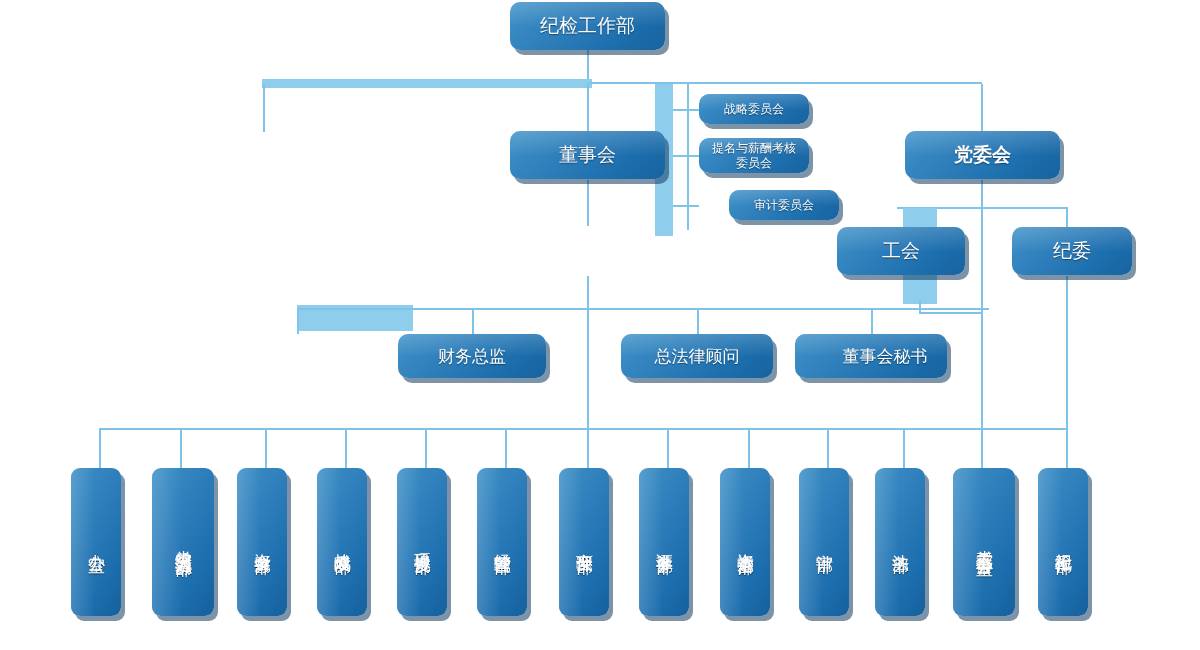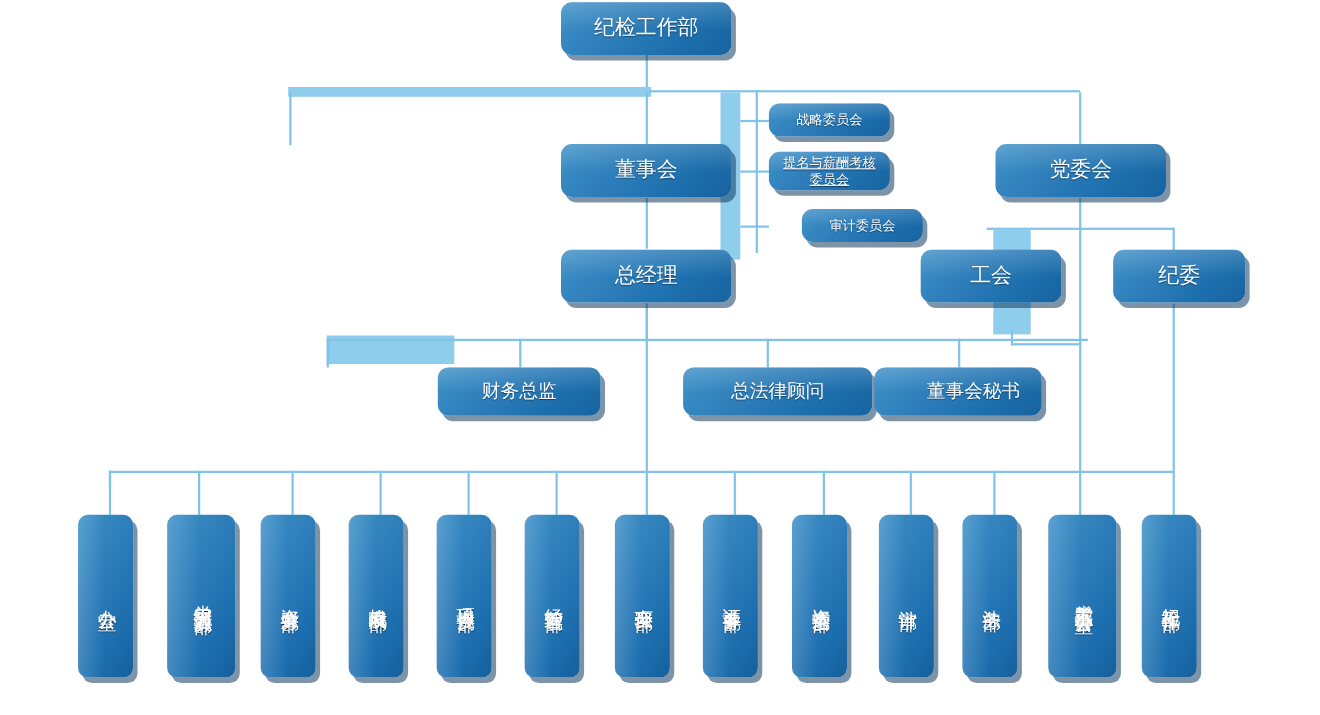--- a/index.html
+++ b/index.html
@@ -132,55 +132,52 @@
 
   <div class="node big" style="left:510px;top:2px;width:155px;height:48px;">
     <span class="lbl">纪检工作部</span>
   </div>
 
 
   <div class="node big" style="left:510px;top:131px;width:155px;height:48px;">
     <span class="lbl">董事会</span>
   </div>
 
-  <div class="node big" style="left:905px;top:131px;width:155px;height:48px;">
+  <div class="node big" style="left:905px;top:131px;width:155px;height:48px;font-weight:bold;">
     <span class="lbl">党委会</span>
   </div>
 
   <div class="node small" style="left:699px;top:94px;width:110px;height:30px;text-align:right;">
     <span class="lbl">战略委员会</span>
   </div>
 
-  <div class="node small" style="left:699px;top:138px;width:110px;height:35px;text-decoration:underline;">
+  <div class="node small" style="left:699px;top:138px;width:110px;height:35px;">
     <span class="lbl">提名与薪酬考核
 委员会</span>
   </div>
 
   <div class="node small" style="left:729px;top:190px;width:110px;height:30px;">
     <span class="lbl">审计委员会</span>
   </div>
 
-  <div class="node big" style="left:510px;top:227px;width:155px;height:48px;">
-    <span class="lbl">总经理</span>
-  </div>
 
   <div class="node big" style="left:1012px;top:227px;width:120px;height:48px;">
     <span class="lbl">纪委</span>
   </div>
 
   <div class="node big" style="left:837px;top:227px;width:128px;height:48px;">
     <span class="lbl">工会</span>
   </div>
 
 
   <div class="node mid" style="left:398px;top:334px;width:148px;height:44px;">
     <span class="lbl">财务总监</span>
   </div>
 
-  <div class="node mid" style="left:621px;top:334px;width:172px;height:44px;">
+  <div class="node mid" style="left:621px;top:334px;width:152px;height:44px;">
     <span class="lbl">总法律顾问</span>
   </div>
 
   <div class="node mid" style="left:795px;top:334px;width:152px;height:44px;padding-left:28px;">
     <span class="lbl">董事会秘书</span>
   </div>
 
   <div id="dept-layer">
       <div class="vnode" style="left: 71px; top: 468px; width: 50px; height: 148px;">
         <div class="vwrap">

